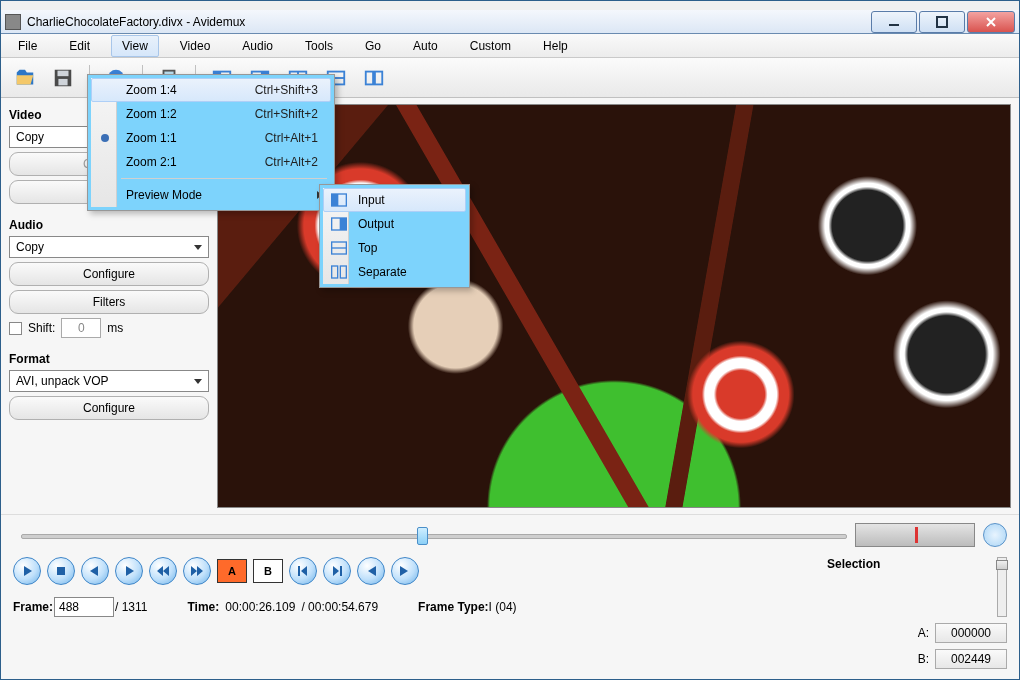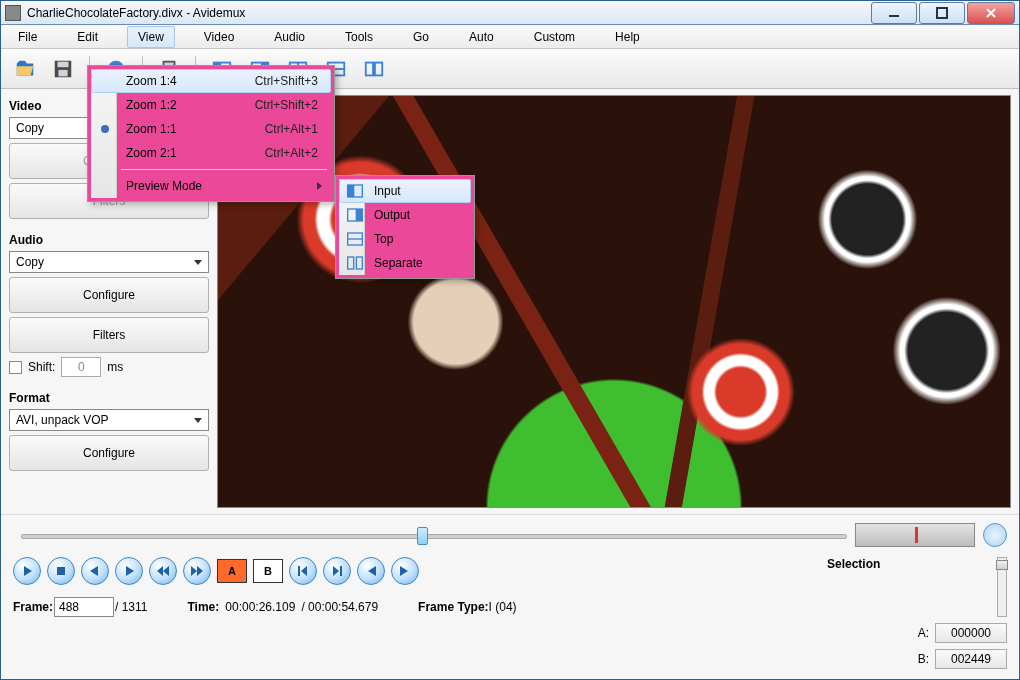--- a/index.html
+++ b/index.html
@@ -1,44 +1,44 @@
 <!DOCTYPE html>
 <html><head>
 <meta charset="utf-8">
 <style>
   * { box-sizing: border-box; margin: 0; padding: 0; font-family: "Segoe UI", Tahoma, sans-serif; font-size: 12px; }
   body { background:#fff; overflow:hidden; }
 
   
   .window { width:1020px; height:680px; border:1px solid #2d5f8b; display:flex; flex-direction:column; background:#f0f0f0; }
-  .titlebar { height:24px; background:linear-gradient(#f4f7fc,#dce7f5); display:flex; align-items:center; padding:0 4px; border-bottom:1px solid #6a8bb0; }
+  .titlebar { height:24px; background:linear-gradient(#f4f7fc,#dce7f5); display:flex; align-items:center; padding:0 4px; border-bottom:1px solid #6a8bb0;margin-top:9px; }
   .titlebar .ticon { width:16px; height:16px; background:#888; margin-right:6px; border:1px solid #555;}
   .title { color:#000; }
   .winbtns { margin-left:auto; display:flex; gap:0; }
   .winbtn { width:46px; height:22px; border:1px solid #5a7ca9; border-radius:3px; margin-left:2px; display:flex; align-items:center; justify-content:center; background:linear-gradient(#eef4fb,#cfe0f4); }
   .winbtn.close { background:linear-gradient(#f3a2a0,#d9534f); width:48px; }
   .winbtn svg { width:12px; height:12px; }
 
   
-  .menubar { height:24px; background:linear-gradient(#fafafa,#ececec); display:flex; align-items:center; padding:0 6px; border-bottom:1px solid #c9c9c9; gap:18px; }
+  .menubar { height:24px; background:linear-gradient(#fafafa,#ececec); display:flex; align-items:center; padding:0 6px; border-bottom:1px solid #c9c9c9; gap:10px; }
   .menuitem { padding:3px 10px; border:1px solid transparent; border-radius:2px; }
   .menuitem.open { background:linear-gradient(#e8f1fb,#d6e7fa); border:1px solid #a8c6ea; }
 
   
   .toolbar { height:40px; background:linear-gradient(#fbfbfb,#e9e9e9); border-bottom:1px solid #c0c0c0; display:flex; align-items:center; padding:0 8px; gap:6px; }
   .tbtn { width:32px; height:28px; display:flex; align-items:center; justify-content:center; }
   .tsep { width:1px; height:26px; background:#c0c0c0; margin:0 4px; }
 
   
   .body { flex:1; display:flex; background:#f6f6f6; padding:6px 8px; gap:8px; }
 
   
   .leftpanel { width:200px; display:flex; flex-direction:column; gap:4px; }
   .section-heading { font-weight:bold; margin-top:4px; }
-  .wbutton { background:linear-gradient(#fafafa,#e5e5e5); border:1px solid #b0b0b0; border-radius:3px; height:36px; display:flex; align-items:center; justify-content:center; }
+  .wbutton { background:linear-gradient(#fafafa,#e5e5e5); border:1px solid #b0b0b0; border-radius:9px; height:24px; display:flex; align-items:center; justify-content:center; }
   .wbutton.disabled { color:#999; }
   .combo { background:#fff; border:1px solid #888; height:22px; display:flex; align-items:center; padding:0 6px; position:relative; }
   .combo::after { content:""; position:absolute; right:6px; top:8px; border-left:4px solid transparent; border-right:4px solid transparent; border-top:5px solid #333; }
   .shiftrow { display:flex; align-items:center; gap:6px; }
   .checkbox { width:13px; height:13px; border:1px solid #888; background:#fff; }
   .spin { width:40px; height:20px; border:1px solid #aaa; background:#fff; display:flex; align-items:center; justify-content:center; color:#888; }
 
   
   .preview { flex:1; border:1px solid #888; background:#000; position:relative; overflow:hidden; }
   .previewimg { position:absolute; inset:0; }
@@ -51,21 +51,21 @@
       radial-gradient(circle at 82% 30%, #222 0 5%, #fff 5.5% 6%, transparent 7%),
       radial-gradient(circle at 92% 62%, #222 0 5%, #fff 5.5% 6%, transparent 7%),
       linear-gradient(130deg, #5a1d0f 0 15%, transparent 15.1%),
       linear-gradient(60deg, transparent 0 40%, #7a2314 40.1% 42%, transparent 42.1%),
       linear-gradient(100deg, transparent 0 60%, #5a1d0f 60.1% 62%, transparent 62.1%),
       radial-gradient(circle at 50% 100%, #3fbf2f 0 22%, transparent 22.5%),
       #2a120a;
   }
 
   
-  .dropdown { position:absolute; background:#ec4899; border:1px solid #979797; box-shadow:3px 3px 6px rgba(0,0,0,.25); padding:3px; z-index:50; }
+  .dropdown { position:absolute; background:#7dd3fc; border:1px solid #979797; box-shadow:3px 3px 6px rgba(0,0,0,.25); padding:3px; z-index:50; }
   .dropdown .gutter { position:absolute; left:3px; top:3px; bottom:3px; width:26px; background:linear-gradient(#f6f6f6,#e6e6e6); border-right:1px solid #d0d0d0; }
   .ditem { position:relative; height:24px; display:flex; align-items:center; padding-left:34px; padding-right:50px; border:1px solid transparent; border-radius:2px; }
   .ditem.hover { background:linear-gradient(#eaf2fc,#d7e8fb); border:1px solid #aecff7; }
   .ditem .accel { position:absolute; right:12px; color:#222; }
   .ditem .radio { position:absolute; left:9px; width:8px; height:8px; border-radius:50%; background:#3b6fb6; }
   .dsep { height:1px; background:#d0d0d0; margin:4px 4px 4px 30px; }
   .ditem .arrow { position:absolute; right:8px; border-left:5px solid #333; border-top:4px solid transparent; border-bottom:4px solid transparent; }
 
   .submenu .ditem { padding-right:20px; }
   .subicon { position:absolute; left:6px; width:18px; height:16px; display:flex; align-items:center; justify-content:center; }
@@ -265,21 +265,21 @@
             <span class="accel">Ctrl+Alt+2</span>
           </div>
         </div>
       <div class="dsep"></div>
       <div class="ditem">
         <span>Preview Mode</span>
         <span class="arrow"></span>
       </div>
     </div>
 
-    <div class="dropdown submenu" id="submenu" style="left:334px; top:86px; width:140px;">
+    <div class="dropdown submenu" id="submenu" style="left:318px; top:86px; width:151px;">
       <div class="gutter"></div>
       <div id="subitems">
           <div class="ditem hover">
             <span class="subicon">
               <svg width="16" height="14" viewBox="0 0 24 20">
                 <rect x="1" y="1" width="22" height="18" fill="none" stroke="#3b82d6" stroke-width="2"></rect>
                 <rect x="1" y="1" width="10" height="18" fill="#3b82d6"></rect>
               </svg>
             </span>
             <span>Input</span>

